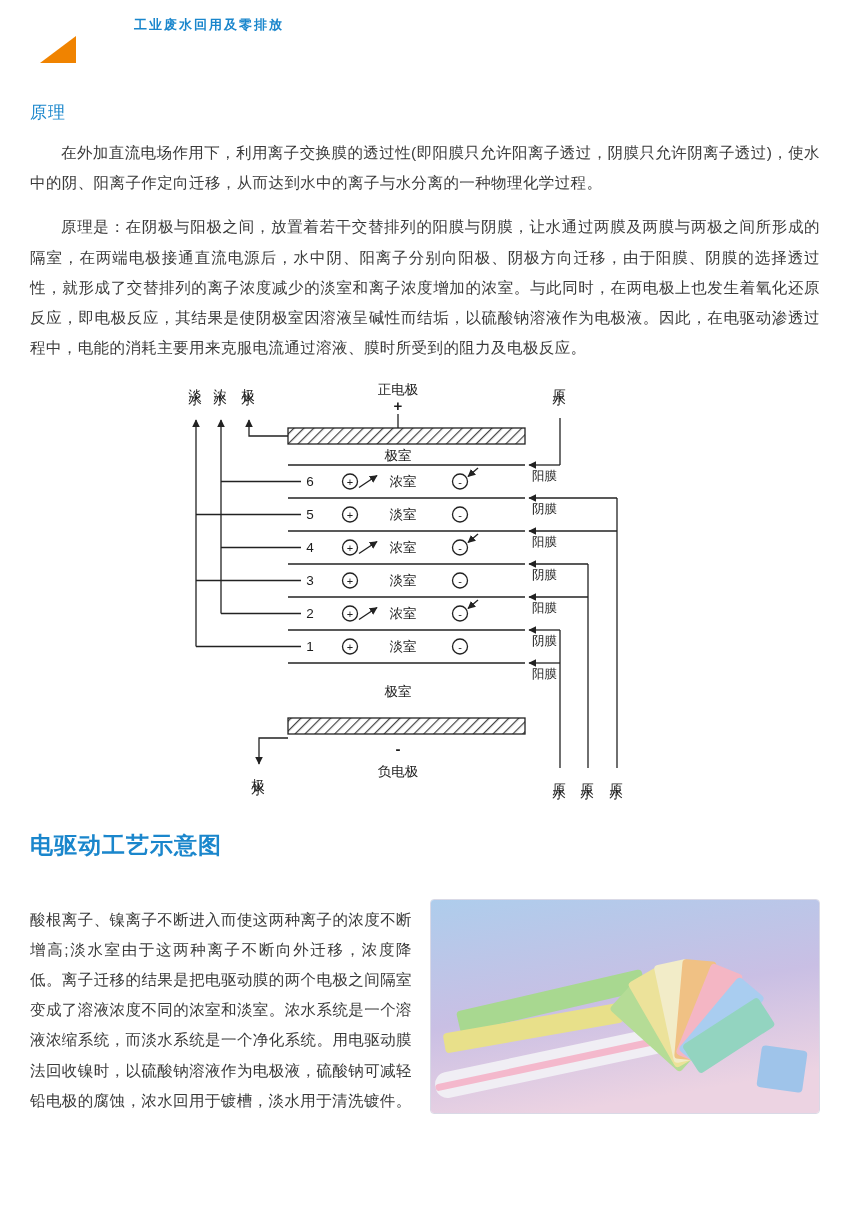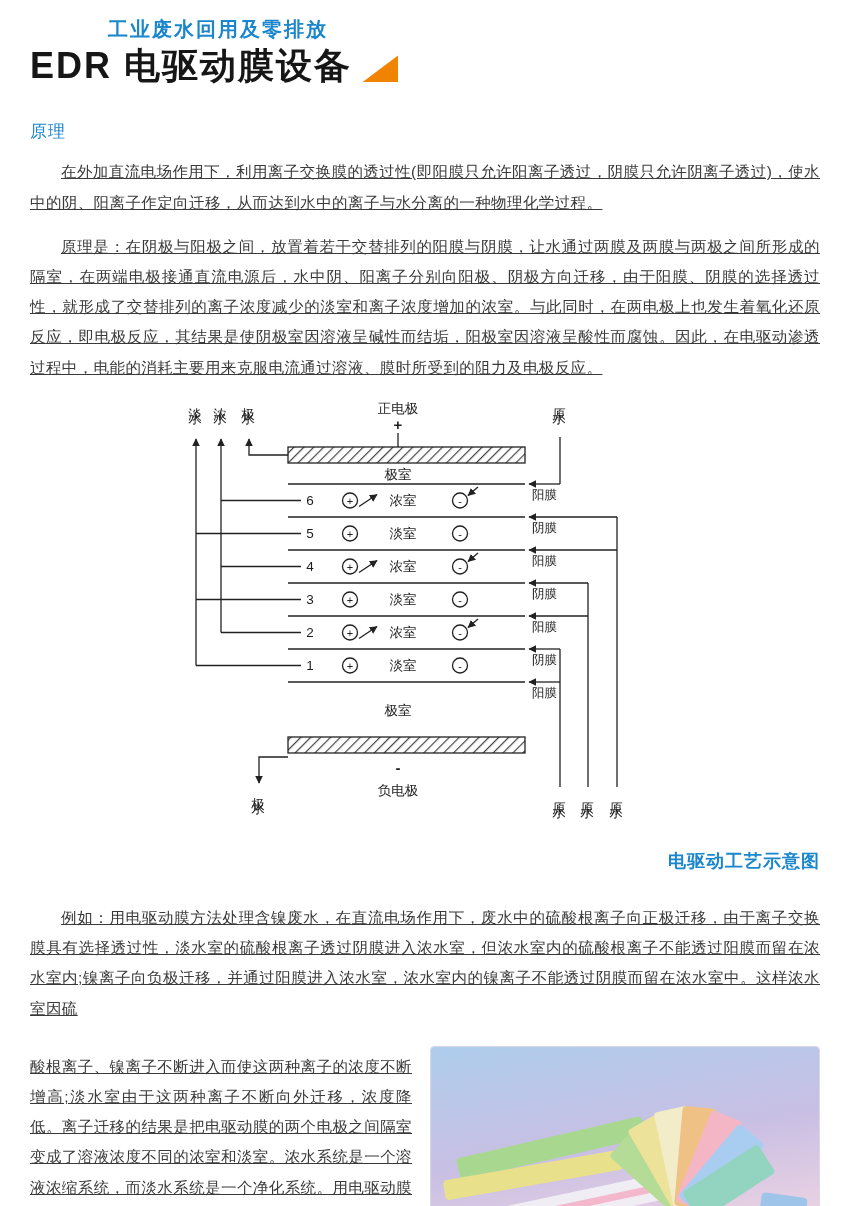--- a/index.html
+++ b/index.html
@@ -6,61 +6,60 @@
     --accent-blue:#1a86cc;
     --accent-orange:#f08300;
     --text-color:#3a3a3a;
   }
   *{box-sizing:border-box;}
   html,body{margin:0;padding:0;background:#ffffff;}
   body{font-family:"Liberation Sans","DejaVu Sans",sans-serif;color:var(--text-color);}
   .page{width:850px;min-height:1206px;margin:0 auto;background:#fff;padding:16px 30px 28px;}
 
   
-  .tagline{color:var(--accent-blue);font-weight:bold;font-size:20px;letter-spacing:2px;margin-left:78px;}
+  .tagline{color:var(--accent-blue);font-weight:bold;font-size:13px;letter-spacing:2px;margin-left:104px;}
   .title-row{display:flex;align-items:flex-end;margin-top:2px;}
   .page-title{font-size:36px;font-weight:bold;color:#161616;letter-spacing:2px;line-height:1.15;}
   .title-triangle{width:36px;height:27px;background:var(--accent-orange);
     clip-path:polygon(0 100%,100% 100%,100% 0);margin:0 0 4px 10px;}
 
   
   .section-heading{color:var(--accent-blue);font-weight:normal;font-size:17px;margin:34px 0 6px;letter-spacing:1px;}
-  p.body-para{font-size:15.5px;line-height:1.95;text-align:justify;letter-spacing:0.4px;margin:14px 0;text-decoration:underline;}
+  p.body-para{font-size:15.5px;line-height:1.95;text-align:justify;letter-spacing:0.4px;margin:14px 0;}
   p.indent{text-indent:2em;}
 
   
   .diagram-wrap{position:relative;width:500px;height:440px;margin:12px auto 4px;}
   .diagram-wrap svg{position:absolute;left:0;top:0;}
   .vlabel{position:absolute;writing-mode:vertical-rl;text-orientation:upright;
     font-size:13.5px;line-height:1;letter-spacing:3px;color:#1d1d1d;white-space:nowrap;}
-  .diagram-caption{text-align:right;color:var(--accent-blue);font-weight:bold;font-size:18px;
+  .diagram-caption{text-align:left;color:var(--accent-blue);font-weight:bold;font-size:23px;
     letter-spacing:1px;margin:12px 0 30px;}
 
   
   .para3-wrap{overflow:hidden;}
   .para3-wrap::after{content:"";display:block;clear:both;}
   .photo{float:right;width:390px;height:215px;margin:8px 0 6px 18px;border:1px solid #d9d9e6;
     border-radius:4px;overflow:hidden;}
   .p-noindent{text-indent:0;margin-top:0;}
   .p-part1{margin-bottom:0;}
 </style>
 </head>
 <body>
 
 <div class="page">
 
   <div class="tagline">工业废水回用及零排放</div>
   <div class="title-row">
-    <div class="page-title">EDR 电驱动膜设备</div>
     <div class="title-triangle"></div>
   </div>
 
   <div class="section-heading">原理</div>
   <p class="body-para indent">在外加直流电场作用下，利用离子交换膜的透过性(即阳膜只允许阳离子透过，阴膜只允许阴离子透过)，使水中的阴、阳离子作定向迁移，从而达到水中的离子与水分离的一种物理化学过程。</p>
-  <p class="body-para indent">原理是：在阴极与阳极之间，放置着若干交替排列的阳膜与阴膜，让水通过两膜及两膜与两极之间所形成的隔室，在两端电极接通直流电源后，水中阴、阳离子分别向阳极、阴极方向迁移，由于阳膜、阴膜的选择透过性，就形成了交替排列的离子浓度减少的淡室和离子浓度增加的浓室。与此同时，在两电极上也发生着氧化还原反应，即电极反应，其结果是使阴极室因溶液呈碱性而结垢，阳极室因溶液呈酸性而腐蚀。因此，在电驱动渗透过程中，电能的消耗主要用来克服电流通过溶液、膜时所受到的阻力及电极反应。</p>
+  <p class="body-para indent">原理是：在阴极与阳极之间，放置着若干交替排列的阳膜与阴膜，让水通过两膜及两膜与两极之间所形成的隔室，在两端电极接通直流电源后，水中阴、阳离子分别向阳极、阴极方向迁移，由于阳膜、阴膜的选择透过性，就形成了交替排列的离子浓度减少的淡室和离子浓度增加的浓室。与此同时，在两电极上也发生着氧化还原反应，即电极反应，其结果是使阴极室因溶液呈碱性而结垢，以硫酸钠溶液作为电极液。因此，在电驱动渗透过程中，电能的消耗主要用来克服电流通过溶液、膜时所受到的阻力及电极反应。</p>
 
   <div class="diagram-wrap">
     <svg width="500" height="440" viewBox="0 0 500 440">
       <defs>
         <marker id="arw" markerWidth="8" markerHeight="8" refX="5.5" refY="3" orient="auto">
           <path d="M0,0 L6,3 L0,6 Z" fill="#222"></path>
         </marker>
         <pattern id="hatch" width="7" height="7" patternUnits="userSpaceOnUse" patternTransform="rotate(45)">
           <rect width="7" height="7" fill="#fff"></rect>
           <line x1="0" y1="0" x2="0" y2="7" stroke="#444" stroke-width="2.4"></line>
@@ -181,21 +180,20 @@
     <div class="vlabel" style="left:66px;top:0;">极水</div>
     <div class="vlabel" style="left:377px;top:0;">原水</div>
     <div class="vlabel" style="left:76px;top:390px;">极水</div>
     <div class="vlabel" style="left:377px;top:394px;">原水</div>
     <div class="vlabel" style="left:405px;top:394px;">原水</div>
     <div class="vlabel" style="left:434px;top:394px;">原水</div>
   </div>
 
   <div class="diagram-caption">电驱动工艺示意图</div>
 
-  <p class="body-para indent p-part1">例如：用电驱动膜方法处理含镍废水，在直流电场作用下，废水中的硫酸根离子向正极迁移，由于离子交换膜具有选择透过性，淡水室的硫酸根离子透过阴膜进入浓水室，但浓水室内的硫酸根离子不能透过阳膜而留在浓水室内;镍离子向负极迁移，并通过阳膜进入浓水室，浓水室内的镍离子不能透过阴膜而留在浓水室中。这样浓水室因硫</p>
   <div class="para3-wrap">
     <div class="photo">
       <svg width="390" height="215" viewBox="0 0 390 215">
         <defs>
           <linearGradient id="phbg" x1="0" y1="0" x2="0.3" y2="1">
             <stop offset="0" stop-color="#aecdec"></stop>
             <stop offset="0.55" stop-color="#c9bfe4"></stop>
             <stop offset="1" stop-color="#ecd3e2"></stop>
           </linearGradient>
         </defs>

